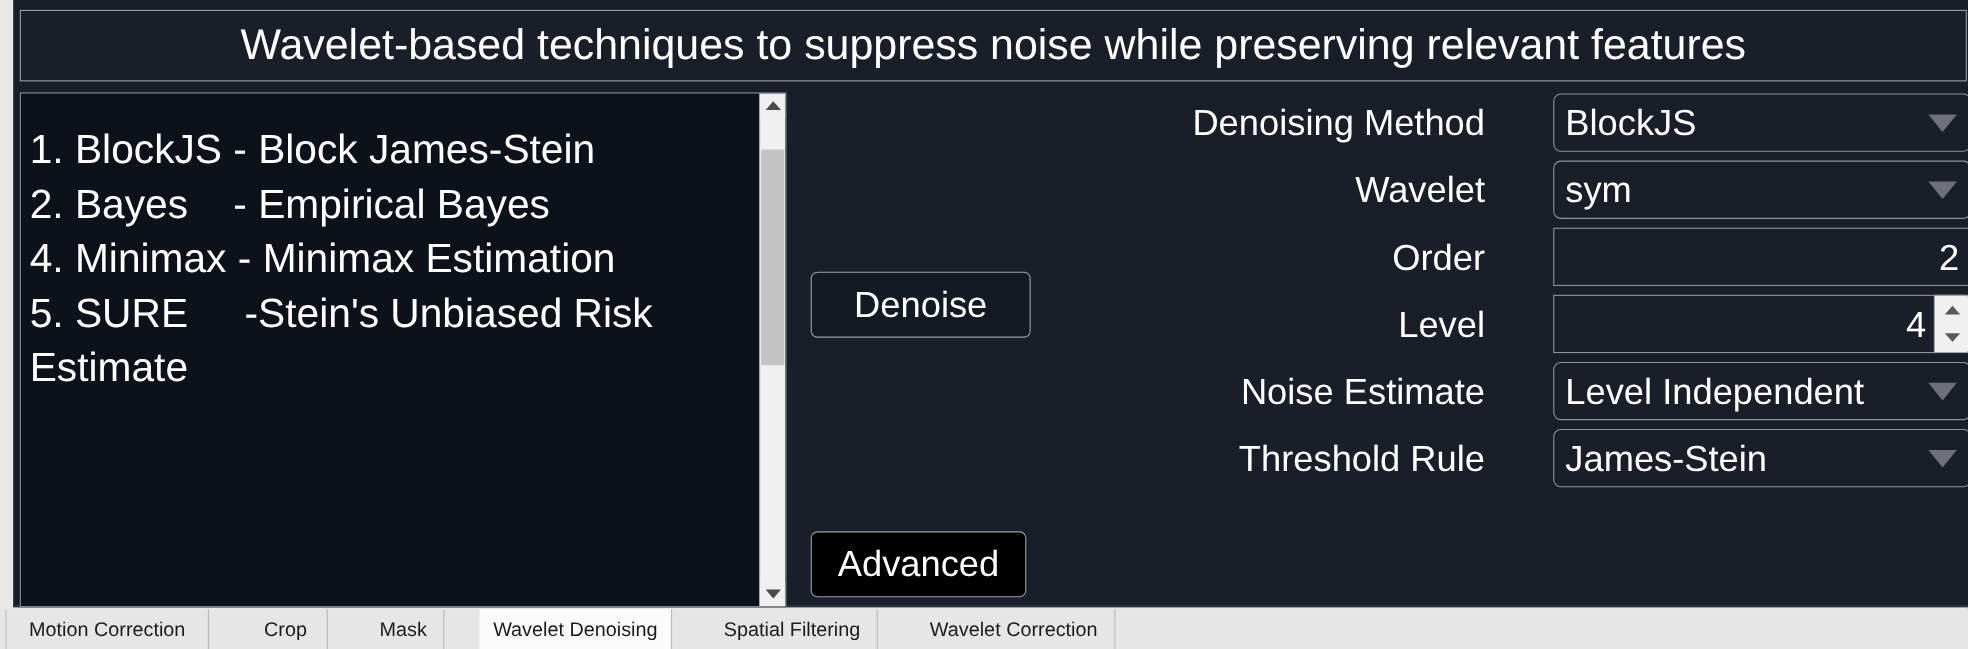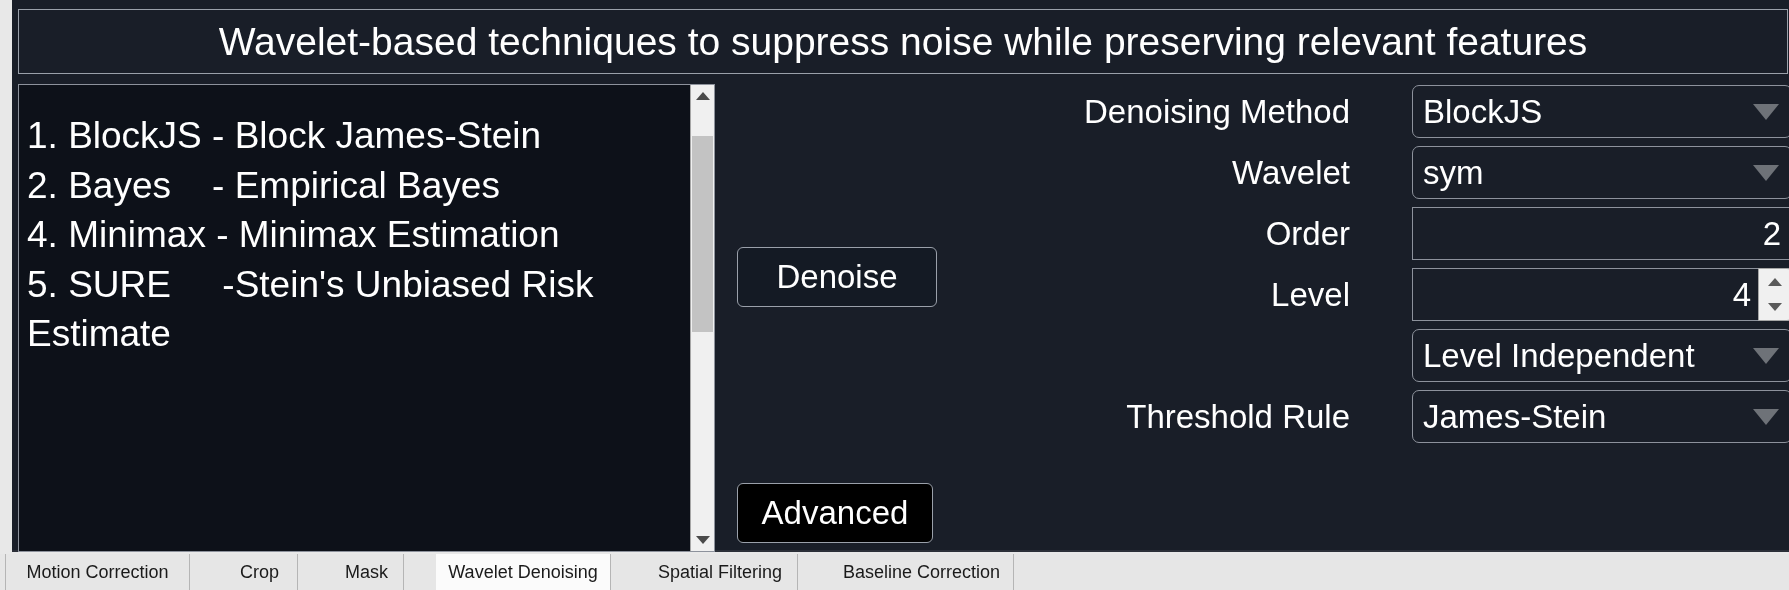--- a/index.html
+++ b/index.html
@@ -358,20 +358,21 @@
               <span class="spin-tri up"></span>
             </span>
             <span class="spin-btn">
               <span class="spin-tri down"></span>
             </span>
           </span>
         </div>
       </div>
 
       <div class="form-row">
+        <div class="form-label">Noise Estimate</div>
         <div class="field combo">
           <span class="field-value">Level Independent</span>
           <span class="combo-arrow"></span>
         </div>
       </div>
 
       <div class="form-row">
         <div class="form-label">Threshold Rule</div>
         <div class="field combo">
           <span class="field-value">James-Stein</span>
@@ -383,17 +384,17 @@
   </div>
 
   <div class="tabstrip">
     <div class="tab-left-edge"></div>
     <div class="tabs">
       <div class="tab" style="width: 184px;">Motion Correction</div>
       <div class="tab" style="width: 76px;">Crop</div>
       <div class="tab" style="width: 74px;">Mask</div>
       <div class="tab selected" style="width: 175px;">Wavelet Denoising</div>
       <div class="tab" style="width: 155px;">Spatial Filtering</div>
-      <div class="tab" style="width: 184px;">Baseline Correction</div>
+      <div class="tab" style="width: 184px;">Wavelet Correction</div>
     </div>
   </div>
 
 </div>
 
 </body></html>

